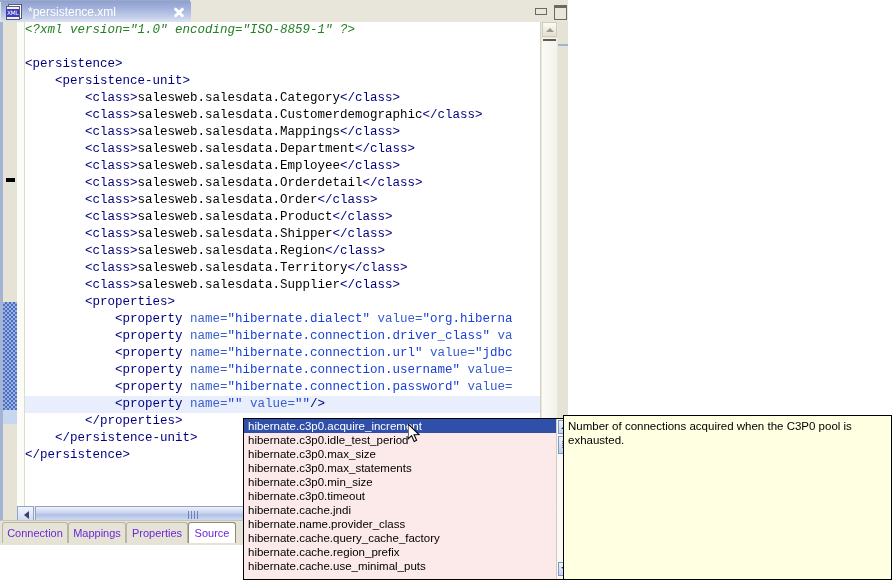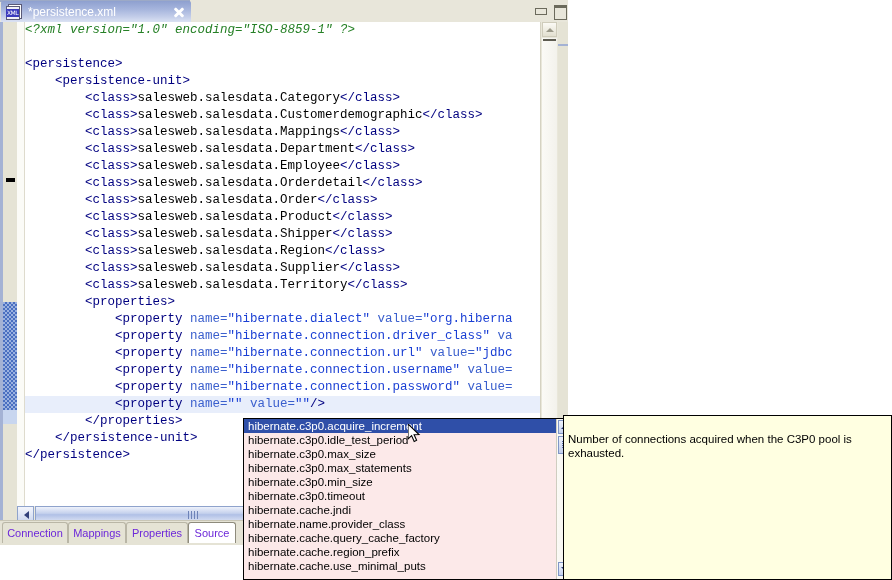--- a/index.html
+++ b/index.html
@@ -218,21 +218,21 @@
   #cursor{
     position:absolute;left:408px;top:424px;width:14px;height:20px;pointer-events:none;
   }
 
   
   #ac-doc{
     position:absolute;left:563px;top:415px;width:329px;height:165px;
     background:#ffffe1;border:1px solid #000000;box-sizing:border-box;
   }
   #ac-doc-text{
-    padding:16px 4px;font-size:11.5px;color:#000000;line-height:14px;
+    padding:3px 4px;font-size:11.5px;color:#000000;line-height:14px;
   }
 
   
   #right-blue-1{position:absolute;left:557px;top:22px;width:11px;height:2px;background:#a4b2d4;}
   #bg-bottom{position:absolute;left:0;top:545px;width:892px;height:35px;background:#ffffff;}
   #bg-right{position:absolute;left:568px;top:0;width:324px;height:415px;background:#ffffff;}
   #topstrip{position:absolute;left:190px;top:0;width:378px;height:22px;background:#e8e6da;}
 </style>
 </head>
 <body>
@@ -284,22 +284,22 @@
           <div class="cl"><span class="t-tag">        &lt;class&gt;</span><span class="t-txt">salesweb.salesdata.Category</span><span class="t-tag">&lt;/class&gt;</span></div>
           <div class="cl"><span class="t-tag">        &lt;class&gt;</span><span class="t-txt">salesweb.salesdata.Customerdemographic</span><span class="t-tag">&lt;/class&gt;</span></div>
           <div class="cl"><span class="t-tag">        &lt;class&gt;</span><span class="t-txt">salesweb.salesdata.Mappings</span><span class="t-tag">&lt;/class&gt;</span></div>
           <div class="cl"><span class="t-tag">        &lt;class&gt;</span><span class="t-txt">salesweb.salesdata.Department</span><span class="t-tag">&lt;/class&gt;</span></div>
           <div class="cl"><span class="t-tag">        &lt;class&gt;</span><span class="t-txt">salesweb.salesdata.Employee</span><span class="t-tag">&lt;/class&gt;</span></div>
           <div class="cl"><span class="t-tag">        &lt;class&gt;</span><span class="t-txt">salesweb.salesdata.Orderdetail</span><span class="t-tag">&lt;/class&gt;</span></div>
           <div class="cl"><span class="t-tag">        &lt;class&gt;</span><span class="t-txt">salesweb.salesdata.Order</span><span class="t-tag">&lt;/class&gt;</span></div>
           <div class="cl"><span class="t-tag">        &lt;class&gt;</span><span class="t-txt">salesweb.salesdata.Product</span><span class="t-tag">&lt;/class&gt;</span></div>
           <div class="cl"><span class="t-tag">        &lt;class&gt;</span><span class="t-txt">salesweb.salesdata.Shipper</span><span class="t-tag">&lt;/class&gt;</span></div>
           <div class="cl"><span class="t-tag">        &lt;class&gt;</span><span class="t-txt">salesweb.salesdata.Region</span><span class="t-tag">&lt;/class&gt;</span></div>
+          <div class="cl"><span class="t-tag">        &lt;class&gt;</span><span class="t-txt">salesweb.salesdata.Territory</span><span class="t-tag">&lt;/class&gt;</span></div>
           <div class="cl"><span class="t-tag">        &lt;class&gt;</span><span class="t-txt">salesweb.salesdata.Supplier</span><span class="t-tag">&lt;/class&gt;</span></div>
-          <div class="cl"><span class="t-tag">        &lt;class&gt;</span><span class="t-txt">salesweb.salesdata.Territory</span><span class="t-tag">&lt;/class&gt;</span></div>
           <div class="cl"><span class="t-tag">        &lt;properties&gt;</span></div>
           <div class="cl"><span class="t-tag">            &lt;property </span><span class="t-attr">name=</span><span class="t-val">"hibernate.dialect"</span><span class="t-attr"> value=</span><span class="t-val">"org.hiberna</span></div>
           <div class="cl"><span class="t-tag">            &lt;property </span><span class="t-attr">name=</span><span class="t-val">"hibernate.connection.driver_class"</span><span class="t-attr"> va</span></div>
           <div class="cl"><span class="t-tag">            &lt;property </span><span class="t-attr">name=</span><span class="t-val">"hibernate.connection.url"</span><span class="t-attr"> value=</span><span class="t-val">"jdbc</span></div>
           <div class="cl"><span class="t-tag">            &lt;property </span><span class="t-attr">name=</span><span class="t-val">"hibernate.connection.username"</span><span class="t-attr"> value=</span></div>
           <div class="cl"><span class="t-tag">            &lt;property </span><span class="t-attr">name=</span><span class="t-val">"hibernate.connection.password"</span><span class="t-attr"> value=</span></div>
           <div class="cl cur"><span class="t-tag">            &lt;property </span><span class="t-attr">name=</span><span class="t-val">""</span><span class="t-attr"> value=</span><span class="t-val">""</span><span class="t-tag">/&gt;</span></div>
           <div class="cl"><span class="t-tag">        &lt;/properties&gt;</span></div>
           <div class="cl"><span class="t-tag">    &lt;/persistence-unit&gt;</span></div>
           <div class="cl"><span class="t-tag">&lt;/persistence&gt;</span></div>

